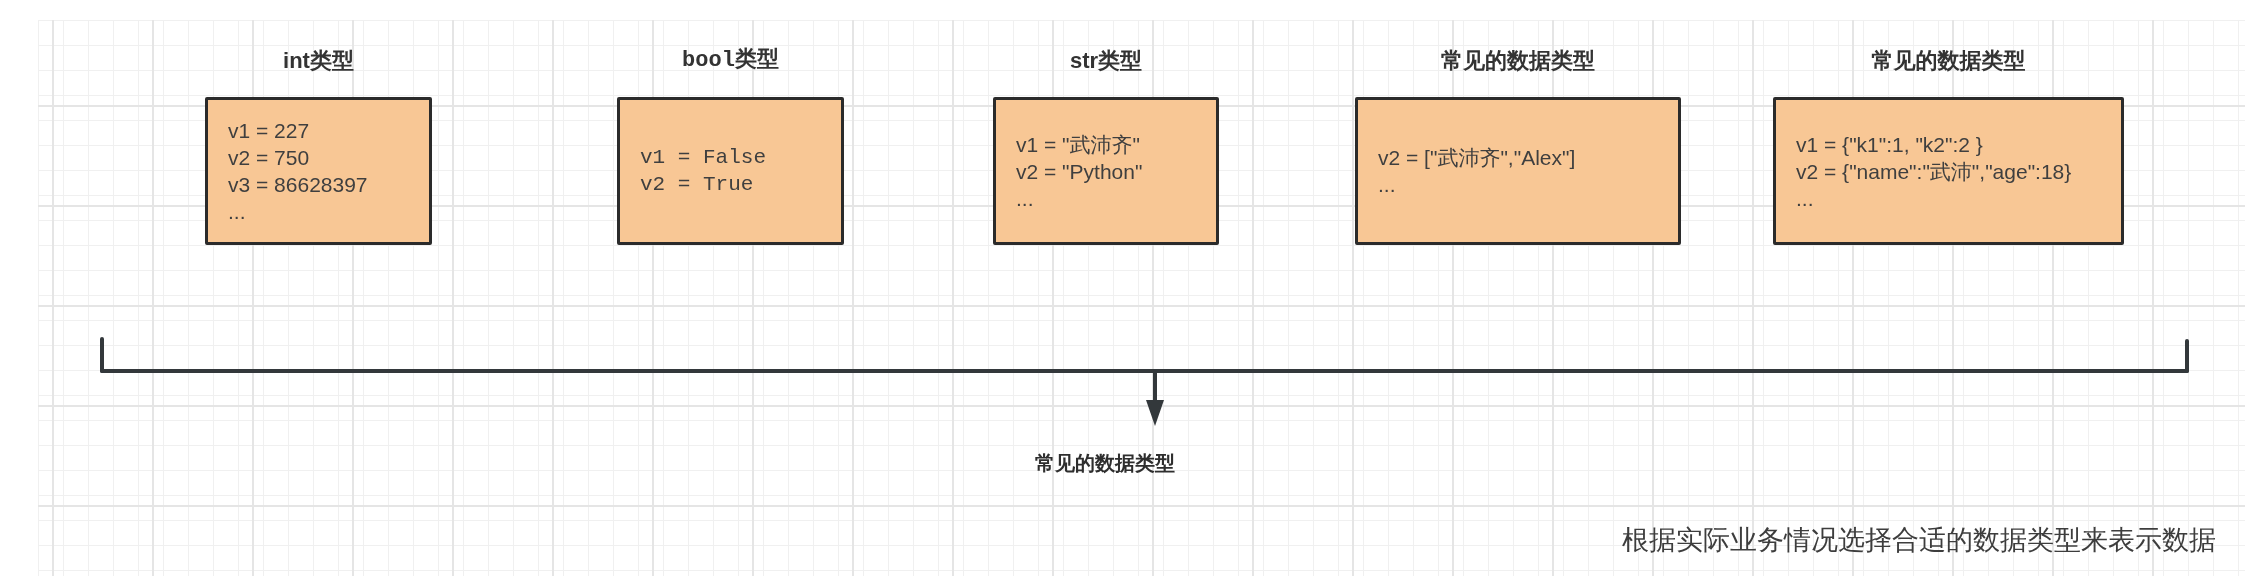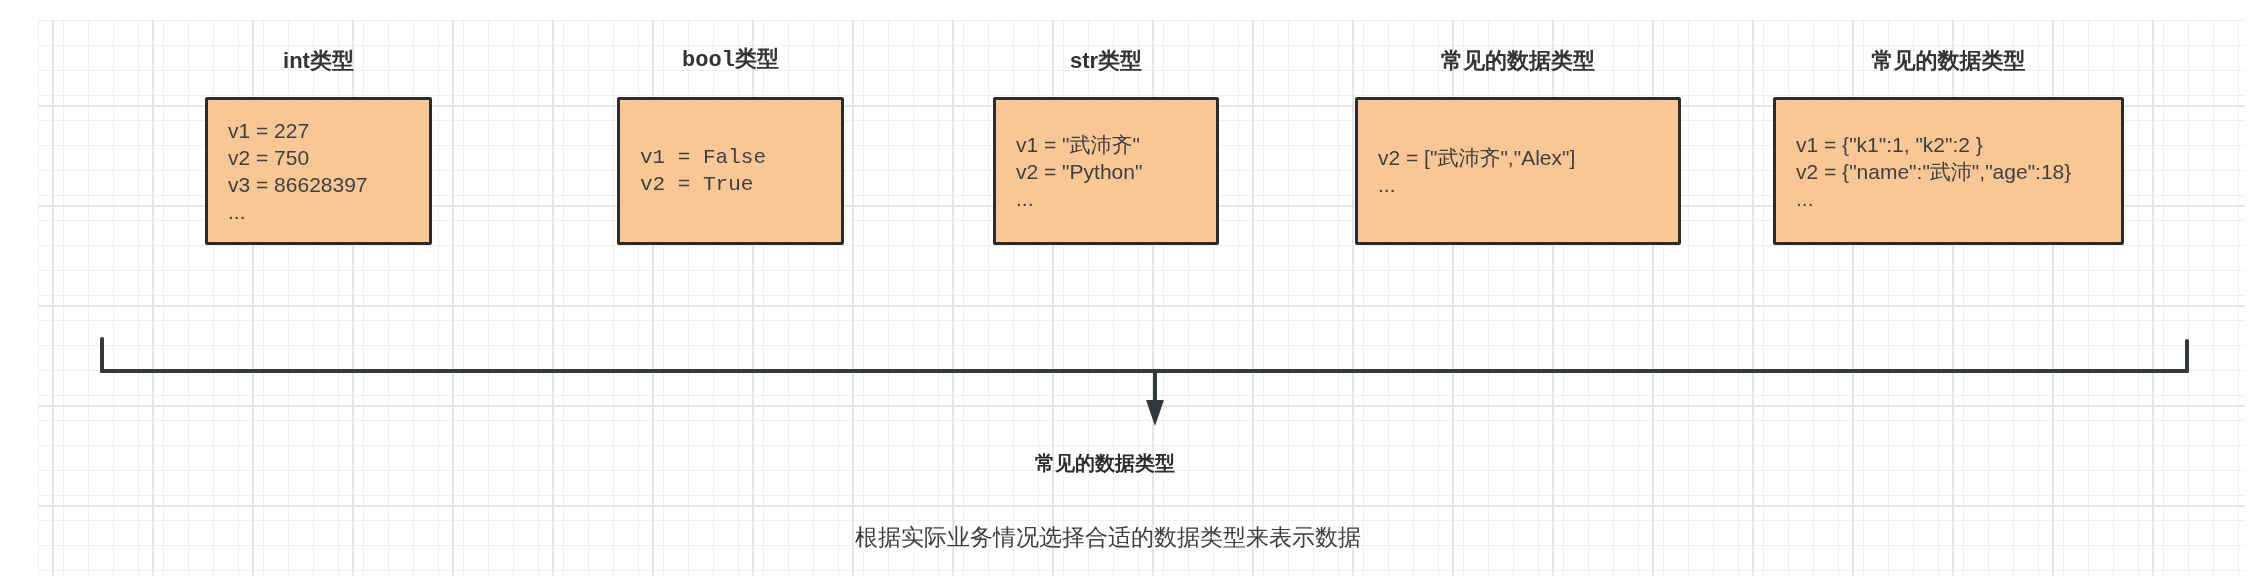--- a/index.html
+++ b/index.html
@@ -50,22 +50,22 @@
   .arrow-head{
     position:absolute;left:1146px;top:400px;width:0;height:0;
     border-left:9px solid transparent;border-right:9px solid transparent;
     border-top:26px solid var(--stroke,#33383B);
   }
   .summary-title{
     position:absolute;left:0;top:450px;width:2210px;text-align:center;
     font-size:20px;font-weight:bold;color:#2E2E2E;
   }
   .summary-subtitle{
-    position:absolute;left:0;top:522px;width:2216px;text-align:center;
-    font-size:23px;color:#3D3D3D;
+    position:absolute;left:0;top:522px;width:2216px;text-align:right;
+    font-size:27px;color:#3D3D3D;
   }
 </style>
 </head>
 <body>
 
 <div class="canvas">
 
   <div class="grid"></div>
 
   <div class="group g0">

